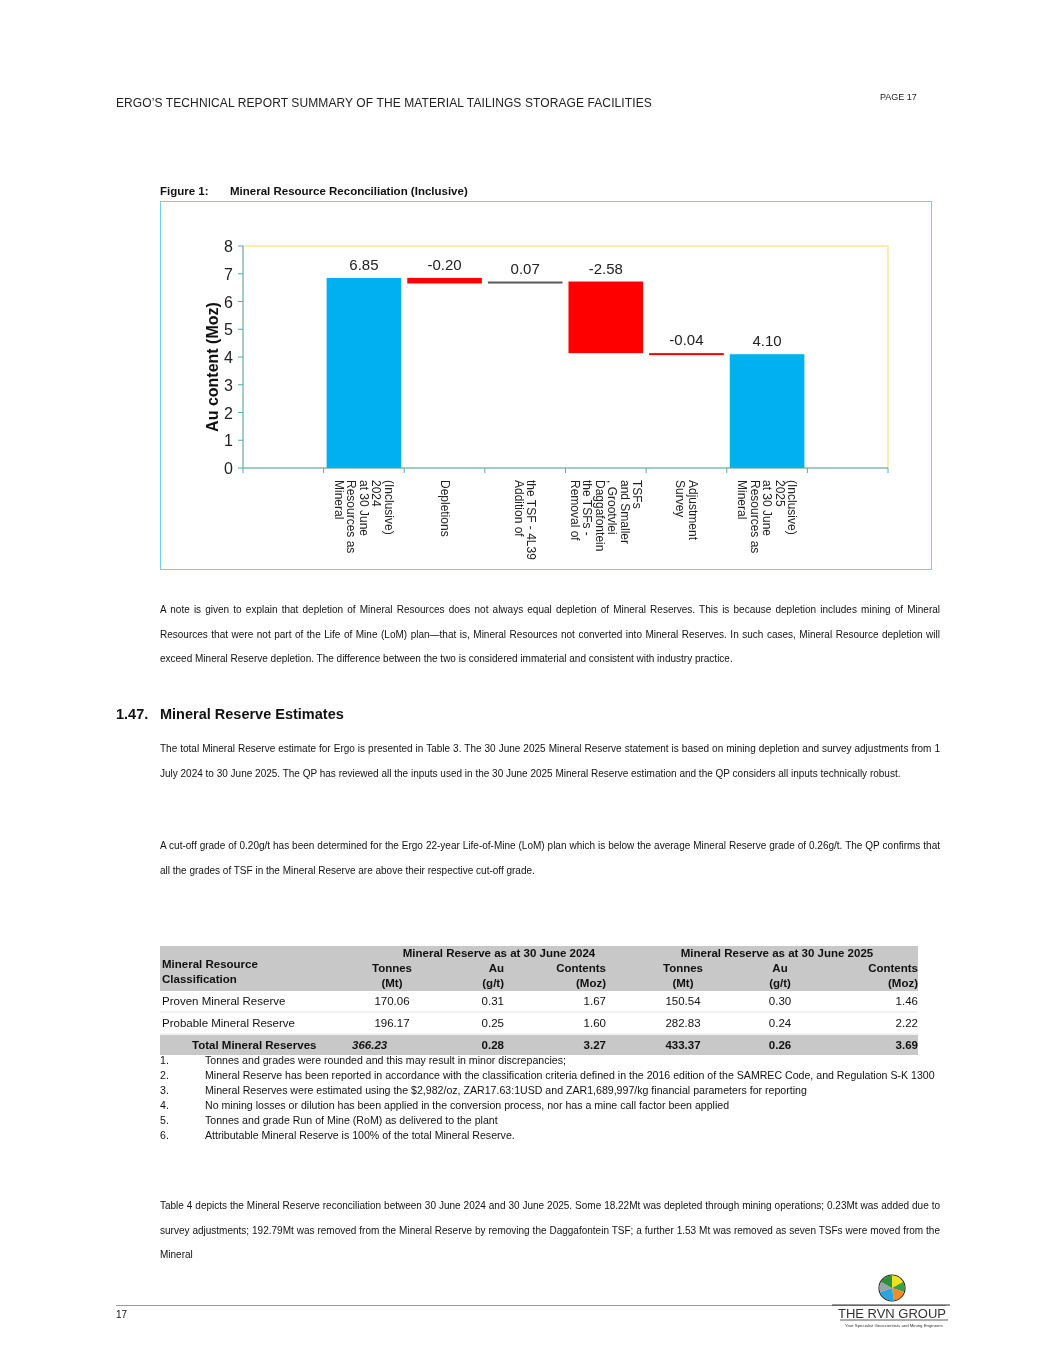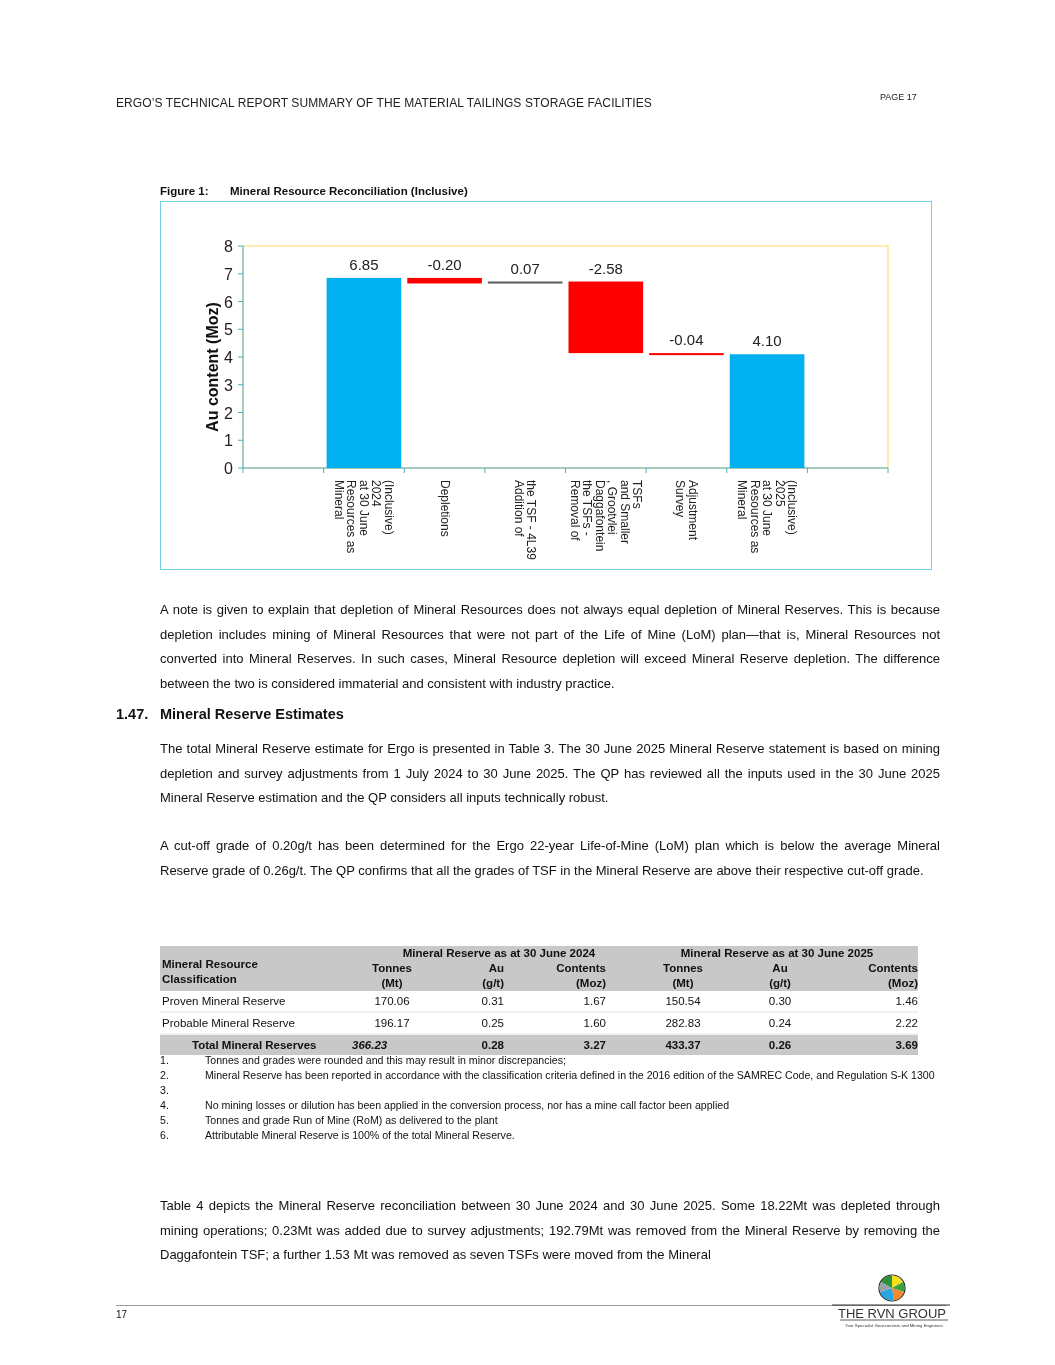--- a/index.html
+++ b/index.html
@@ -4,21 +4,21 @@
 <style>
   html, body { margin: 0; padding: 0; background: #ffffff; }
   body { width: 1055px; height: 1365px; position: relative; font-family: "Liberation Sans", sans-serif; color: #111; overflow: hidden; }
   .abs { position: absolute; }
   .header-title { left: 116px; top: 96px; font-size: 12px; letter-spacing: 0.1px; color: #222; }
   .header-page { left: 880px; top: 92px; font-size: 9px; color: #222; }
   .fig-caption { left: 160px; top: 185px; font-size: 11.5px; font-weight: bold; }
   .fig-caption .num { display: inline-block; width: 70px; }
   .fig-frame { left: 160px; top: 201px; width: 772px; height: 369px; border: 1px solid #6fcfe8; box-sizing: border-box; }
   .chart-svg { left: 160px; top: 201px; }
-  .para { left: 160px; width: 780px; font-size: 13px; line-height: 24.5px; text-align: justify; color: #111; }
+  .para { left: 160px; width: 780px; font-size: 10px; line-height: 24.5px; text-align: justify; color: #111; }
   .section-heading { left: 116px; top: 706px; font-size: 14.5px; font-weight: bold; }
   .section-heading .num { display: inline-block; width: 44px; }
   .table-caption { left: 160px; top: 952px; font-size: 11.5px; font-weight: bold; }
   .table-caption .num { display: inline-block; width: 70px; }
   table.reserve { position: absolute; left: 160px; top: 946px; width: 758px; border-collapse: collapse; font-size: 11.5px; }
   table.reserve th { background: #c8c8c8; font-weight: bold; padding: 0; line-height: 15px; }
   table.reserve td { padding: 0; height: 20px; line-height: 20px; }
   table.reserve tr.row-body td { border-bottom: 2px solid #f2f2f2; }
   table.reserve tr.total td { background: #c8c8c8; font-weight: bold; height: 19px; }
   .c-name { text-align: left; padding-left: 2px !important; }
@@ -204,20 +204,21 @@
   <div class="note-row">
       <span class="note-num">1.</span>
       <span>Tonnes and grades were rounded and this may result in minor discrepancies;</span>
     </div>
   <div class="note-row">
       <span class="note-num">2.</span>
       <span> Mineral Reserve has been reported in accordance with the classification criteria defined in the 2016 edition of the SAMREC Code, and Regulation S-K 1300</span>
     </div>
   <div class="note-row">
       <span class="note-num">3.</span>
+      <span>Mineral Reserves were estimated using the $2,982/oz, ZAR17.63:1USD and ZAR1,689,997/kg financial parameters for reporting</span>
     </div>
   <div class="note-row">
       <span class="note-num">4.</span>
       <span>No mining losses or dilution has been applied in the conversion process, nor has a mine call factor been applied</span>
     </div>
   <div class="note-row">
       <span class="note-num">5.</span>
       <span>Tonnes and grade Run of Mine (RoM) as delivered to the plant</span>
     </div>
   <div class="note-row">

